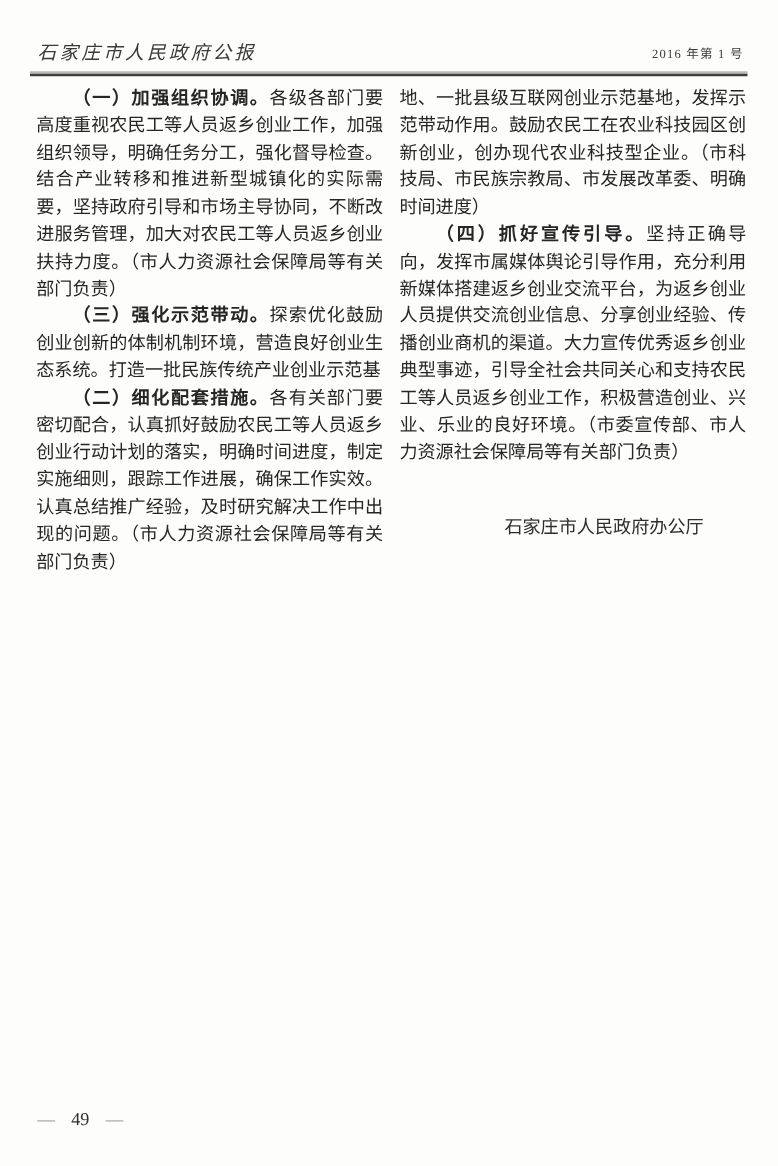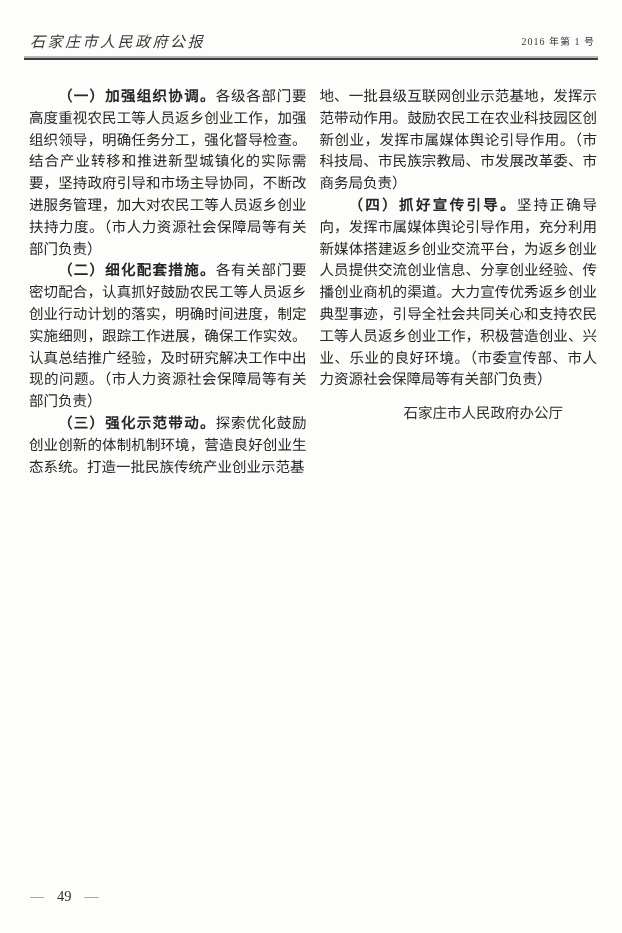--- a/index.html
+++ b/index.html
@@ -36,21 +36,21 @@
   .header-rule {
     margin: 0 24px;
     height: 0;
     border-bottom: 2.5px solid #3d3d3d;
     box-shadow: 0 -2px 0 #b9b9b9;
   }
   
   .columns {
     display: flex;
     gap: 13px;
-    padding: 26px 25px 0 29px;
+    padding: 8px 25px 0 29px;
   }
   .col {
     width: 50%;
     font-size: 14.5px;
     line-height: 21.8px;
     text-align: justify;
     word-break: break-all;
   }
   .para {
     margin: 0;
@@ -60,21 +60,21 @@
     margin: 0;
     text-indent: 0;
   }
   .para-head {
     font-weight: bold;
     letter-spacing: 0.5px;
   }
   
   .signature {
     width: max-content;
-    margin: 8px 34px 0 auto;
+    margin: 34px 34px 0 auto;
     text-align: left;
     font-size: 14.5px;
     line-height: 28px;
     color: #2e2e2e;
   }
   
   .footer {
     position: absolute;
     left: 30px;
     bottom: 28px;
@@ -97,26 +97,26 @@
   <div class="header">
     <span class="header-left">石家庄市人民政府公报</span>
     <span class="header-right">2016 年第 1 号</span>
   </div>
   <div class="header-rule"></div>
 
   <div class="columns">
 
     <div class="col">
       <p class="para"><span class="para-head">（一）加强组织协调。</span><span>各级各部门要高度重视农民工等人员返乡创业工作，加强组织领导，明确任务分工，强化督导检查。结合产业转移和推进新型城镇化的实际需要，坚持政府引导和市场主导协同，不断改进服务管理，加大对农民工等人员返乡创业扶持力度。（市人力资源社会保障局等有关部门负责）</span></p>
+      <p class="para"><span class="para-head">（三）强化示范带动。</span><span>探索优化鼓励创业创新的体制机制环境，营造良好创业生态系统。打造一批民族传统产业创业示范基</span></p>
       <p class="para"><span class="para-head">（二）细化配套措施。</span><span>各有关部门要密切配合，认真抓好鼓励农民工等人员返乡创业行动计划的落实，明确时间进度，制定实施细则，跟踪工作进展，确保工作实效。认真总结推广经验，及时研究解决工作中出现的问题。（市人力资源社会保障局等有关部门负责）</span></p>
-      <p class="para"><span class="para-head">（三）强化示范带动。</span><span>探索优化鼓励创业创新的体制机制环境，营造良好创业生态系统。打造一批民族传统产业创业示范基</span></p>
     </div>
 
     <div class="col">
-      <p class="para-cont">地、一批县级互联网创业示范基地，发挥示范带动作用。鼓励农民工在农业科技园区创新创业，发挥市属媒体舆论引导作用。（市科技局、市民族宗教局、市发展改革委、市商务局负责）</p>
+      <p class="para-cont">地、一批县级互联网创业示范基地，发挥示范带动作用。鼓励农民工在农业科技园区创新创业，创办现代农业科技型企业。（市科技局、市民族宗教局、市发展改革委、明确时间进度）</p>
       <p class="para"><span class="para-head">（四）抓好宣传引导。</span><span>坚持正确导向，发挥市属媒体舆论引导作用，充分利用新媒体搭建返乡创业交流平台，为返乡创业人员提供交流创业信息、分享创业经验、传播创业商机的渠道。大力宣传优秀返乡创业典型事迹，引导全社会共同关心和支持农民工等人员返乡创业工作，积极营造创业、兴业、乐业的良好环境。（市委宣传部、市人力资源社会保障局等有关部门负责）</span></p>
 
       <div class="signature">
         <div>石家庄市人民政府办公厅</div>
       </div>
     </div>
 
   </div>
 
   <div class="footer">

